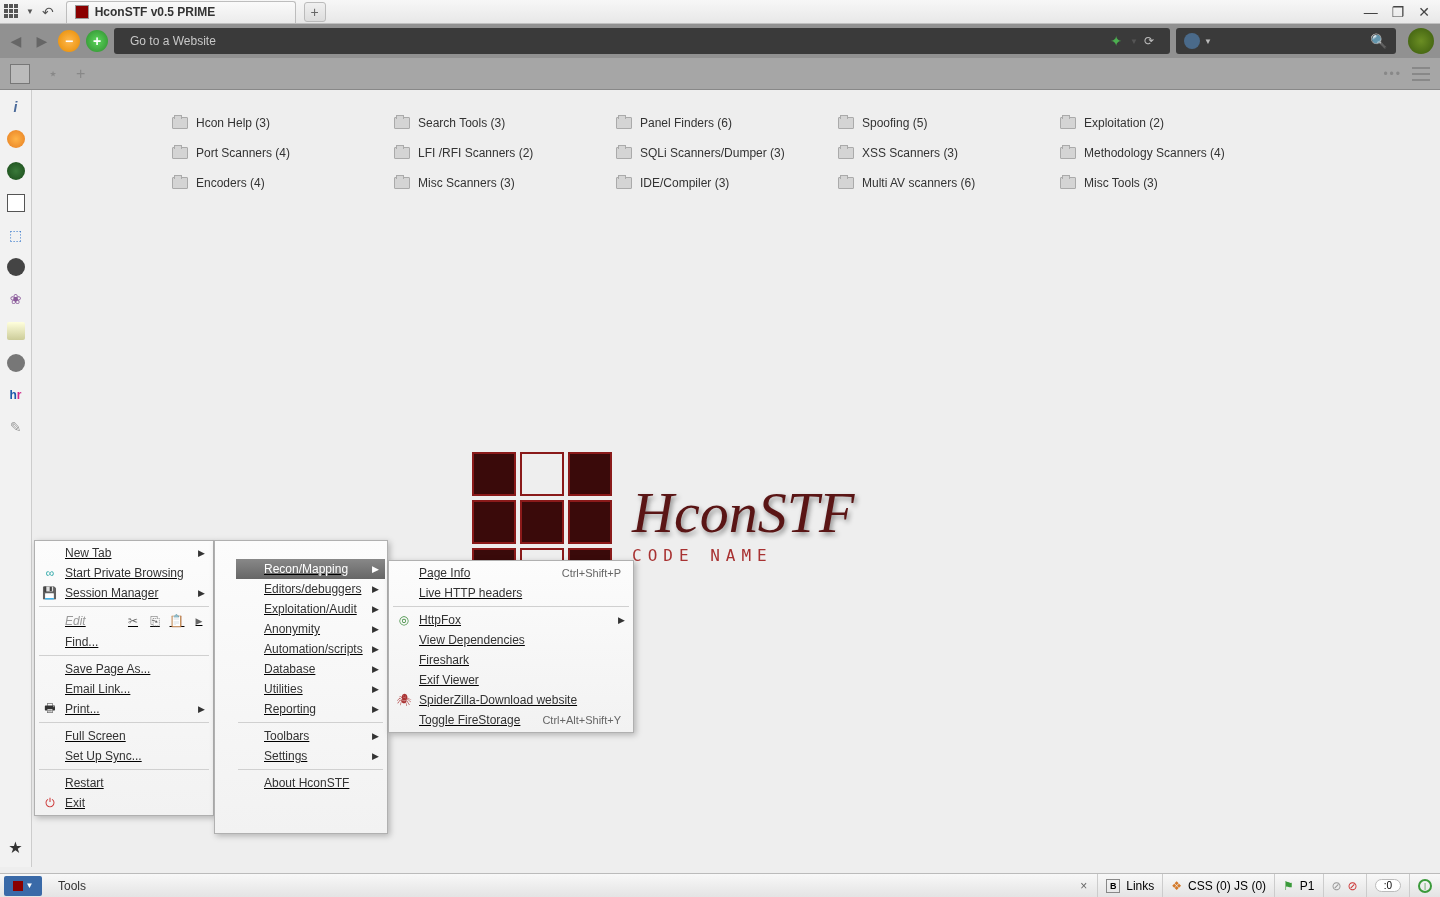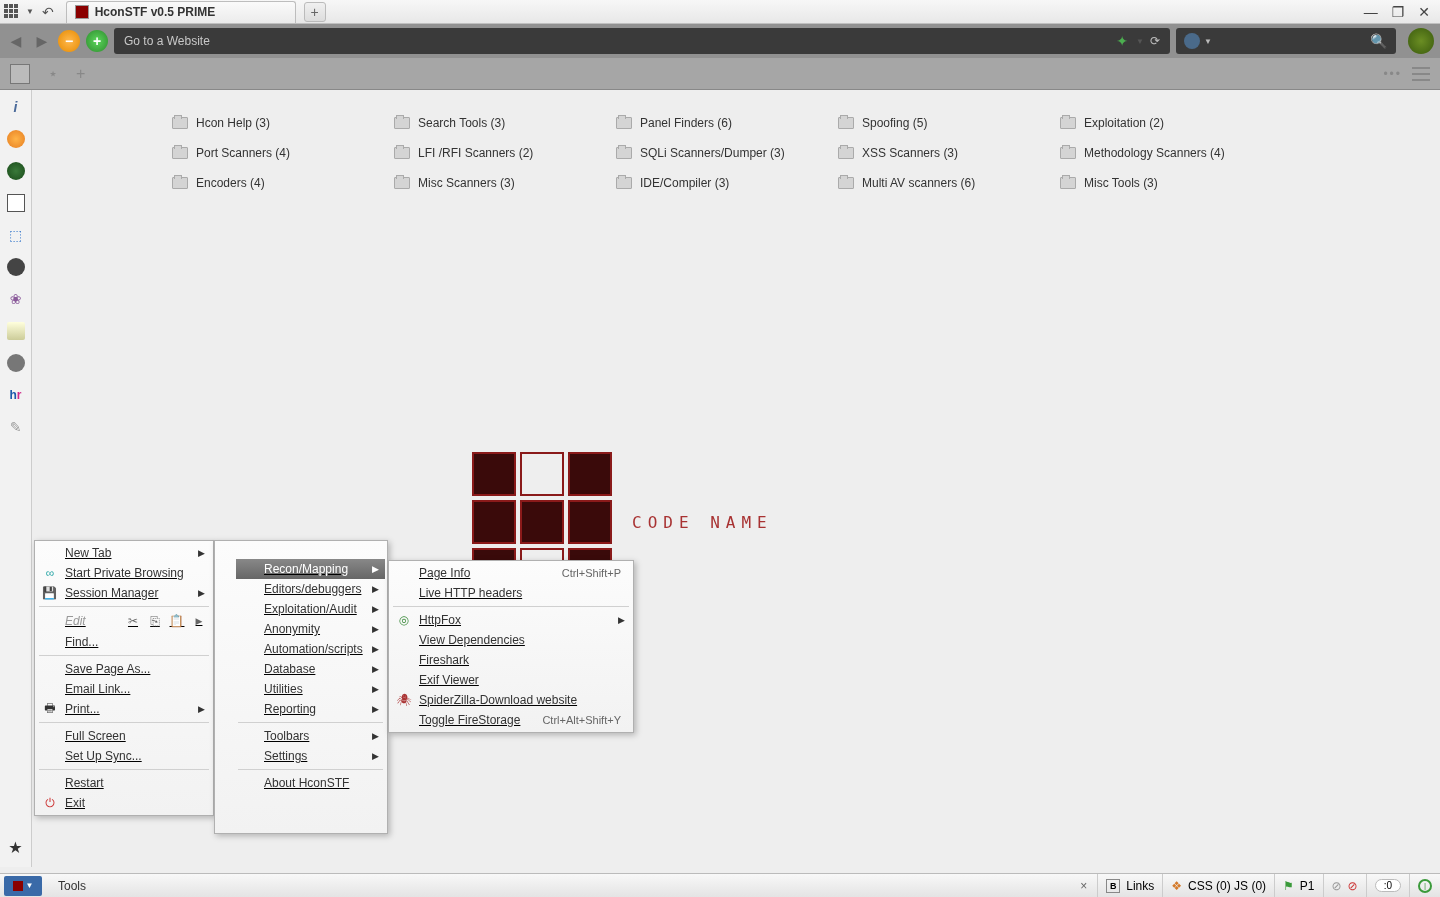--- a/index.html
+++ b/index.html
@@ -19,21 +19,21 @@
 .newtab-btn { width: 22px; height: 20px; background: linear-gradient(#f0f0f0,#ddd); border: 1px solid #bbb; border-radius: 3px; display: flex; align-items: center; justify-content: center; margin-left: 6px; color: #666; font-size: 14px; }
 .window-controls { margin-left: auto; display: flex; gap: 14px; padding-right: 10px; }
 .window-controls span { font-size: 14px; color: #444; cursor: default; }
 
 
 .nav-toolbar { height: 34px; background: #919191; display: flex; align-items: center; padding: 0 6px; gap: 6px; }
 .nav-arrow { width: 20px; height: 20px; display: flex; align-items: center; justify-content: center; color: #666; font-size: 14px; }
 .circle-btn { width: 22px; height: 22px; border-radius: 50%; display: flex; align-items: center; justify-content: center; color: #fff; font-size: 14px; font-weight: bold; }
 .minus-btn { background: radial-gradient(#ffb84d,#e68a00); }
 .plus-btn { background: radial-gradient(#5cd65c,#2e8b2e); }
-.url-bar { flex: 1; height: 26px; background: #3a3a3a; border-radius: 3px; display: flex; align-items: center; padding: 0 10px; color: #c8c8c8; }
+.url-bar { flex: 1; height: 26px; background: #3a3a3a; border-radius: 3px; display: flex; align-items: center; padding: 0 16px; color: #c8c8c8; }
 .url-bar-right { margin-left: auto; display: flex; align-items: center; gap: 6px; }
 .puzzle-icon { color: #4caf50; font-size: 14px; }
 .reload-icon { color: #bbb; font-size: 12px; }
 .search-bar { width: 220px; height: 26px; background: #3a3a3a; border-radius: 3px; display: flex; align-items: center; padding: 0 8px; }
 .search-icon-globe { width: 16px; height: 16px; background: #4a6a8a; border-radius: 50%; }
 .mag-icon { color: #bbb; margin-left: auto; font-size: 14px; }
 .profile-icon { width: 26px; height: 26px; border-radius: 50%; background: radial-gradient(#6b8e23,#3a5a0e); margin-left: 6px; }
 
 
 .bookmark-bar { height: 32px; background: #a6a6a6; display: flex; align-items: center; padding: 0 10px; gap: 12px; border-bottom: 1px solid #888; }
@@ -251,20 +251,21 @@
         <div class="logo-cell empty"></div>
         <div class="logo-cell"></div>
       <div class="logo-cell"></div>
         <div class="logo-cell"></div>
         <div class="logo-cell"></div>
       <div class="logo-cell"></div>
         <div class="logo-cell empty"></div>
         <div class="logo-cell"></div>
     </div>
     <div class="logo-text">
+      <div class="logo-main">HconSTF</div>
       <div style="display:flex;align-items:baseline;">
         <span class="logo-sub">CODE NAME</span>
       </div>
     </div>
   </div>
 </div>
 
 <div class="menu" id="menu1">
   <div class="menu-item">
       <span>New Tab</span>

